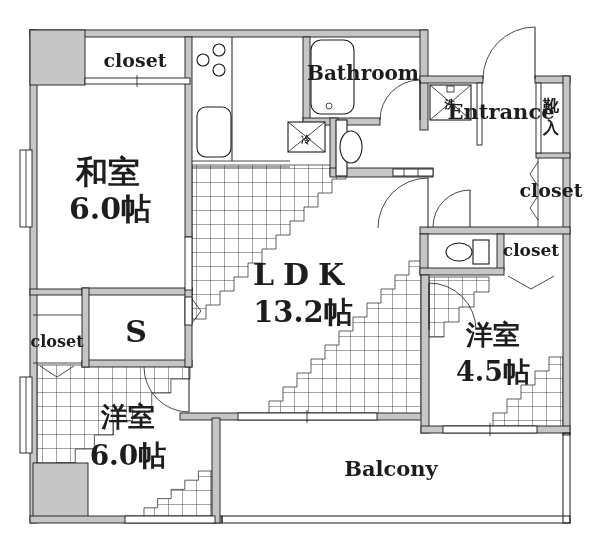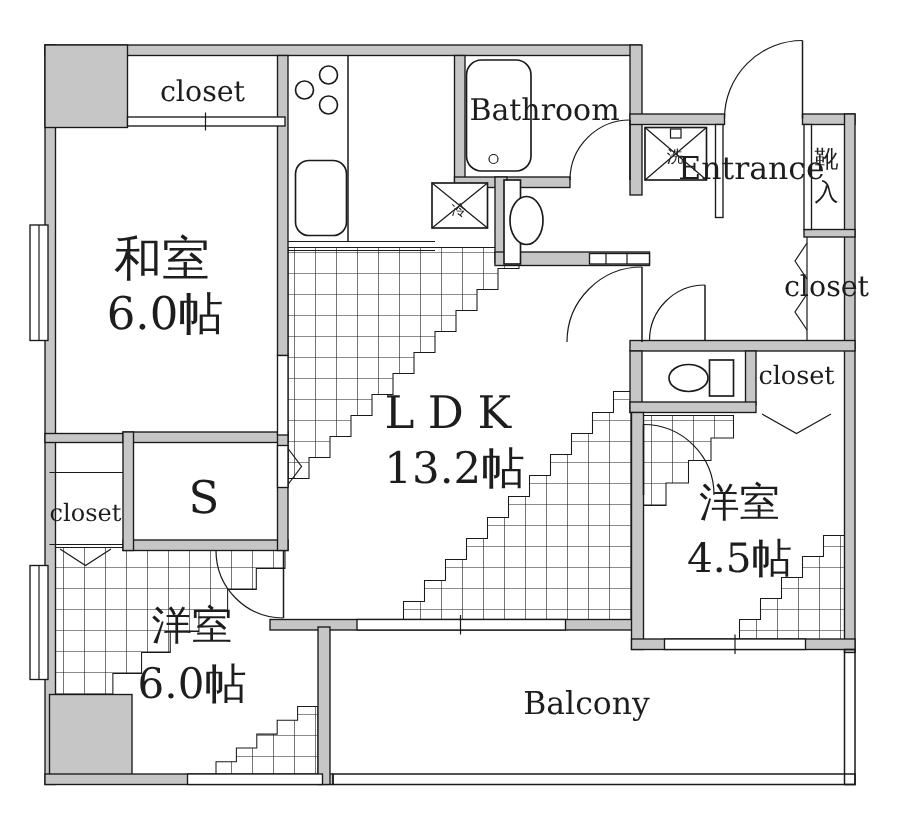--- a/index.html
+++ b/index.html
@@ -1,19 +1,19 @@
 <!DOCTYPE html>
 <html style="--wall: #c6c6c6; --line: #1a1a1a; --text: #1d1d1d; --background: #ffffff;"><head>
 <meta charset="utf-8">
 <style>
   :root{
     --wall:#c6c6c6; --line:#1a1a1a; --text:#1d1d1d; --background:#ffffff;
   }
   html,body{margin:0;padding:0;background:var(--background);}
-  #stage{position:relative;width:600px;height:547px;background:var(--background);overflow:hidden;}
+  #stage{position:relative;width:600px;height:547px;background:var(--background);overflow:hidden;font-weight:bold;}
   svg{display:block;}
   .wall{fill:var(--wall);stroke:var(--line);stroke-width:0.9;}
   .ln{fill:none;stroke:var(--line);stroke-width:1;}
   .ln-thin{fill:none;stroke:var(--line);stroke-width:0.8;}
   .open{fill:var(--background);stroke:var(--line);stroke-width:0.9;}
   .fixture{fill:var(--background);stroke:var(--line);stroke-width:1.1;}
   .hatch{stroke:var(--line);stroke-width:0.7;}
   .lbl{fill:var(--text);font-family:"DejaVu Serif","Liberation Serif",serif;}
 </style>
 </head>

